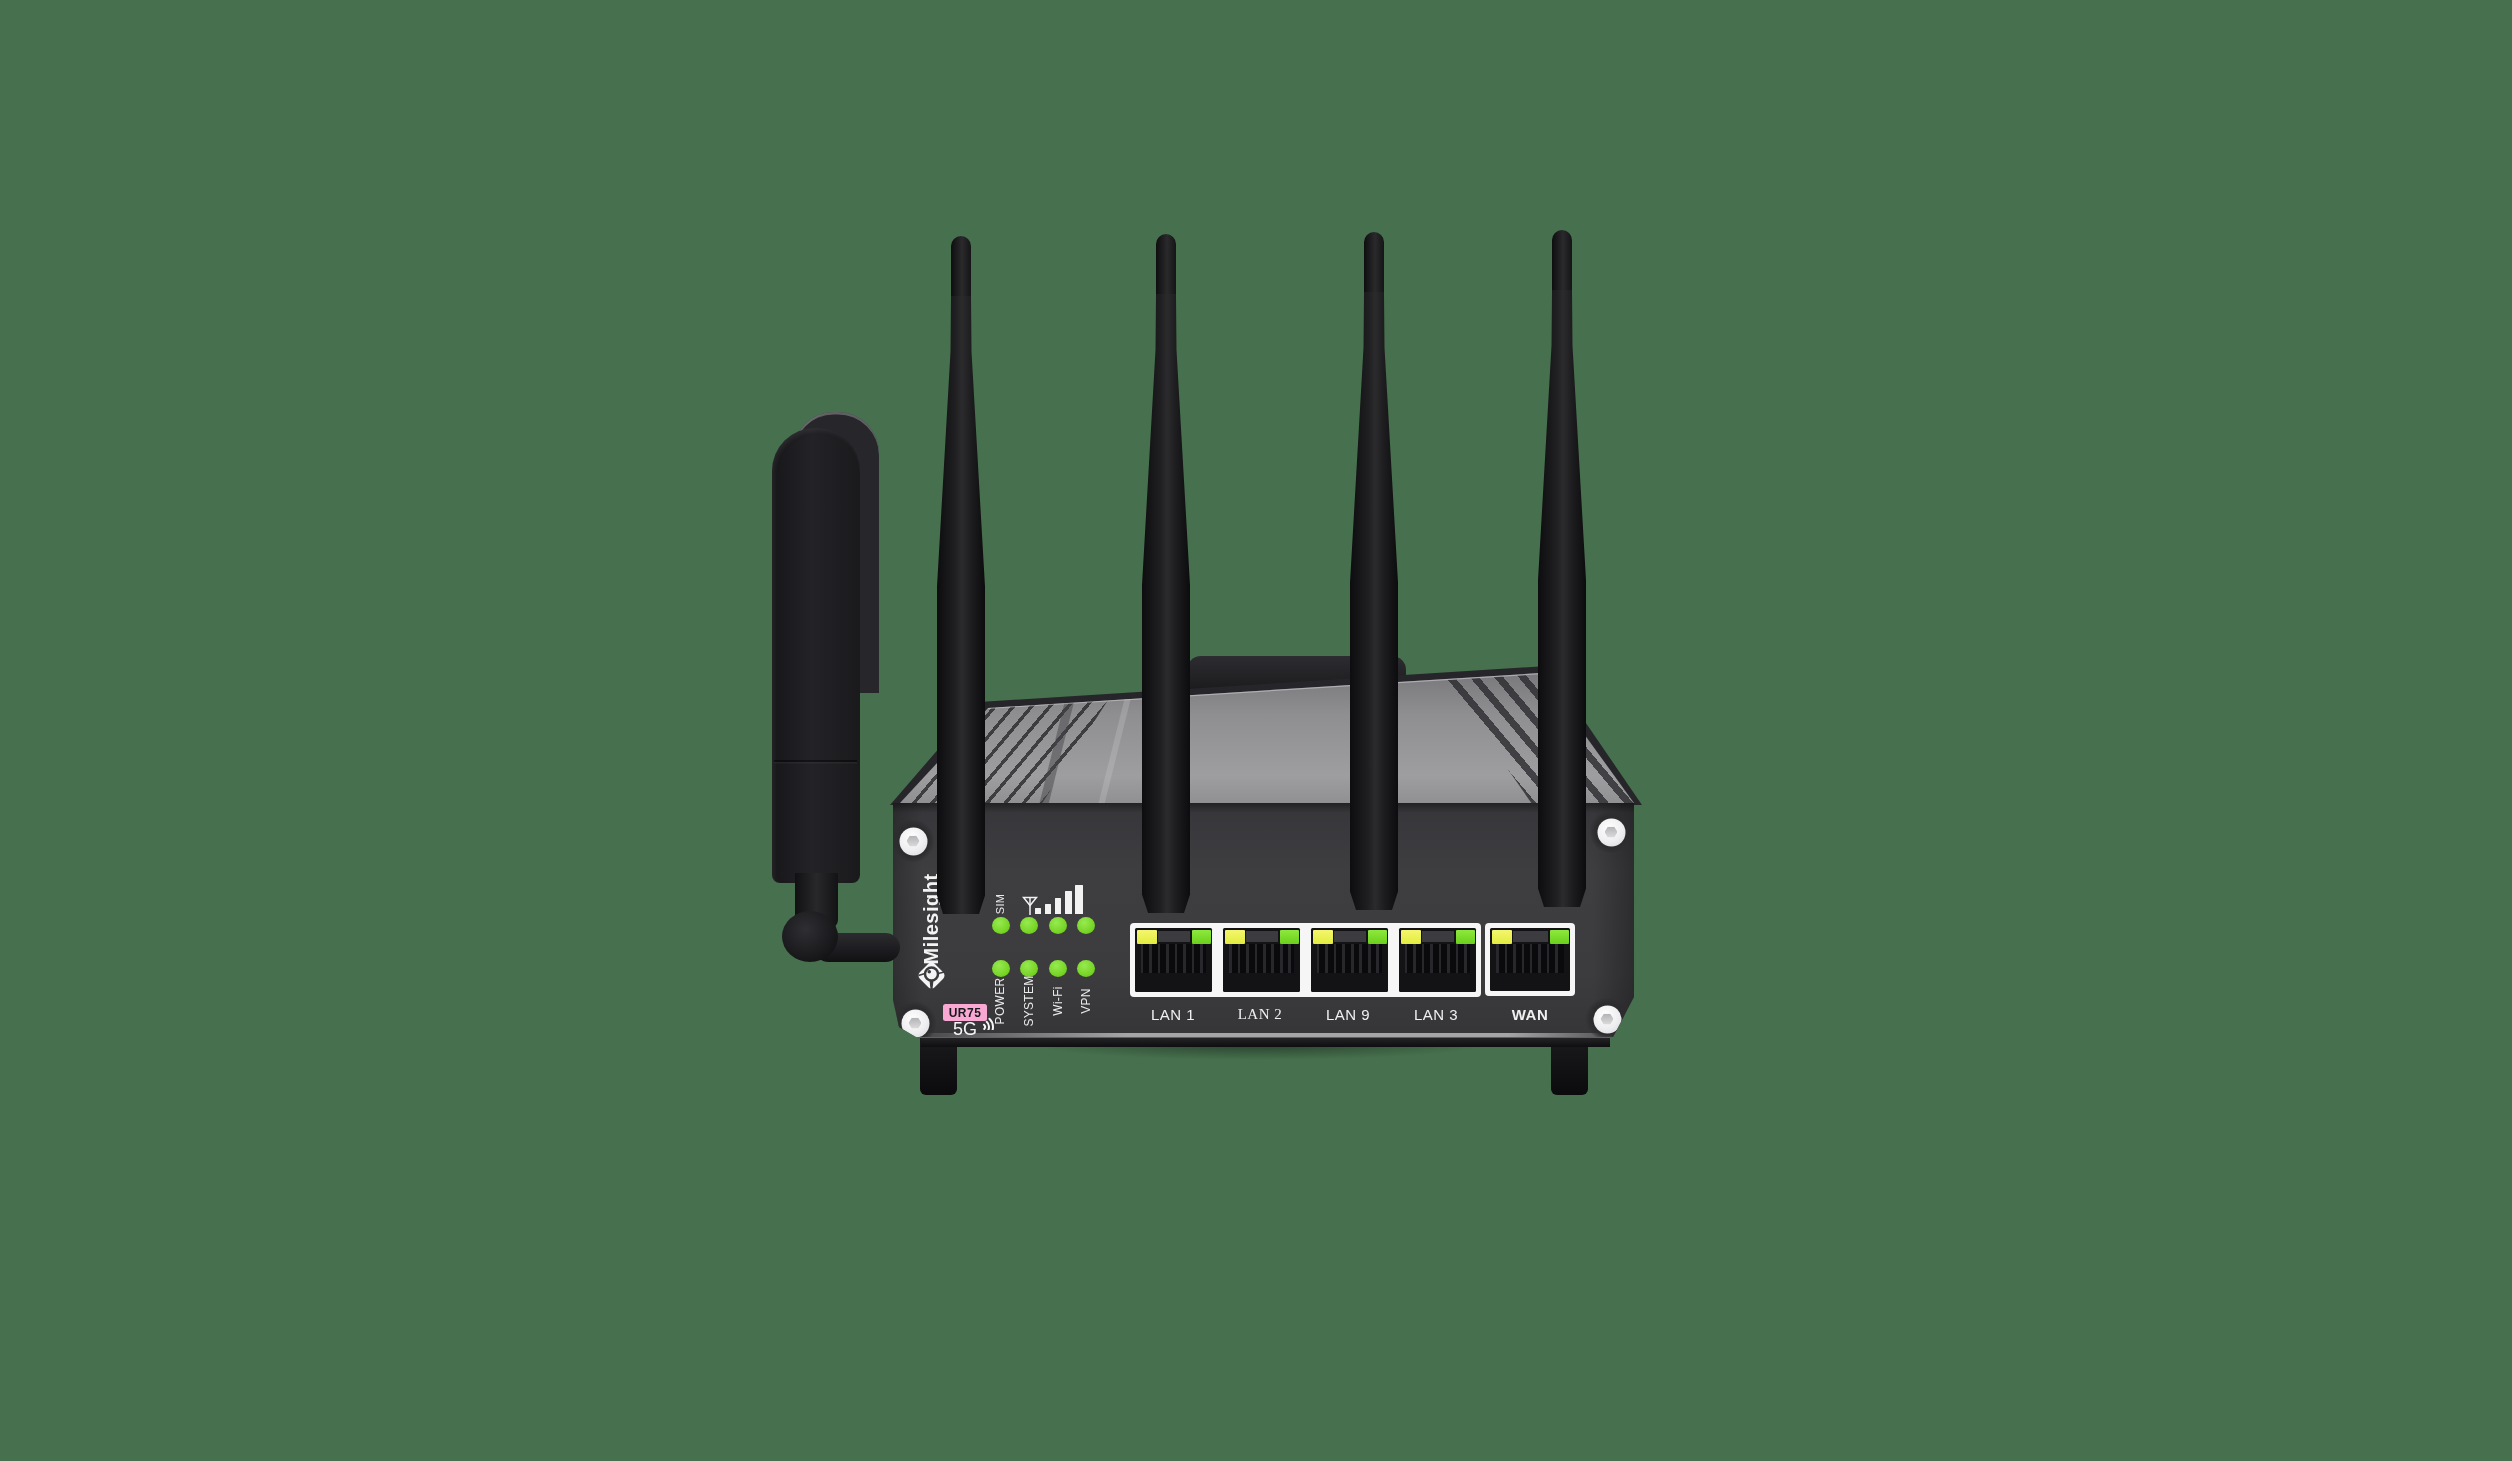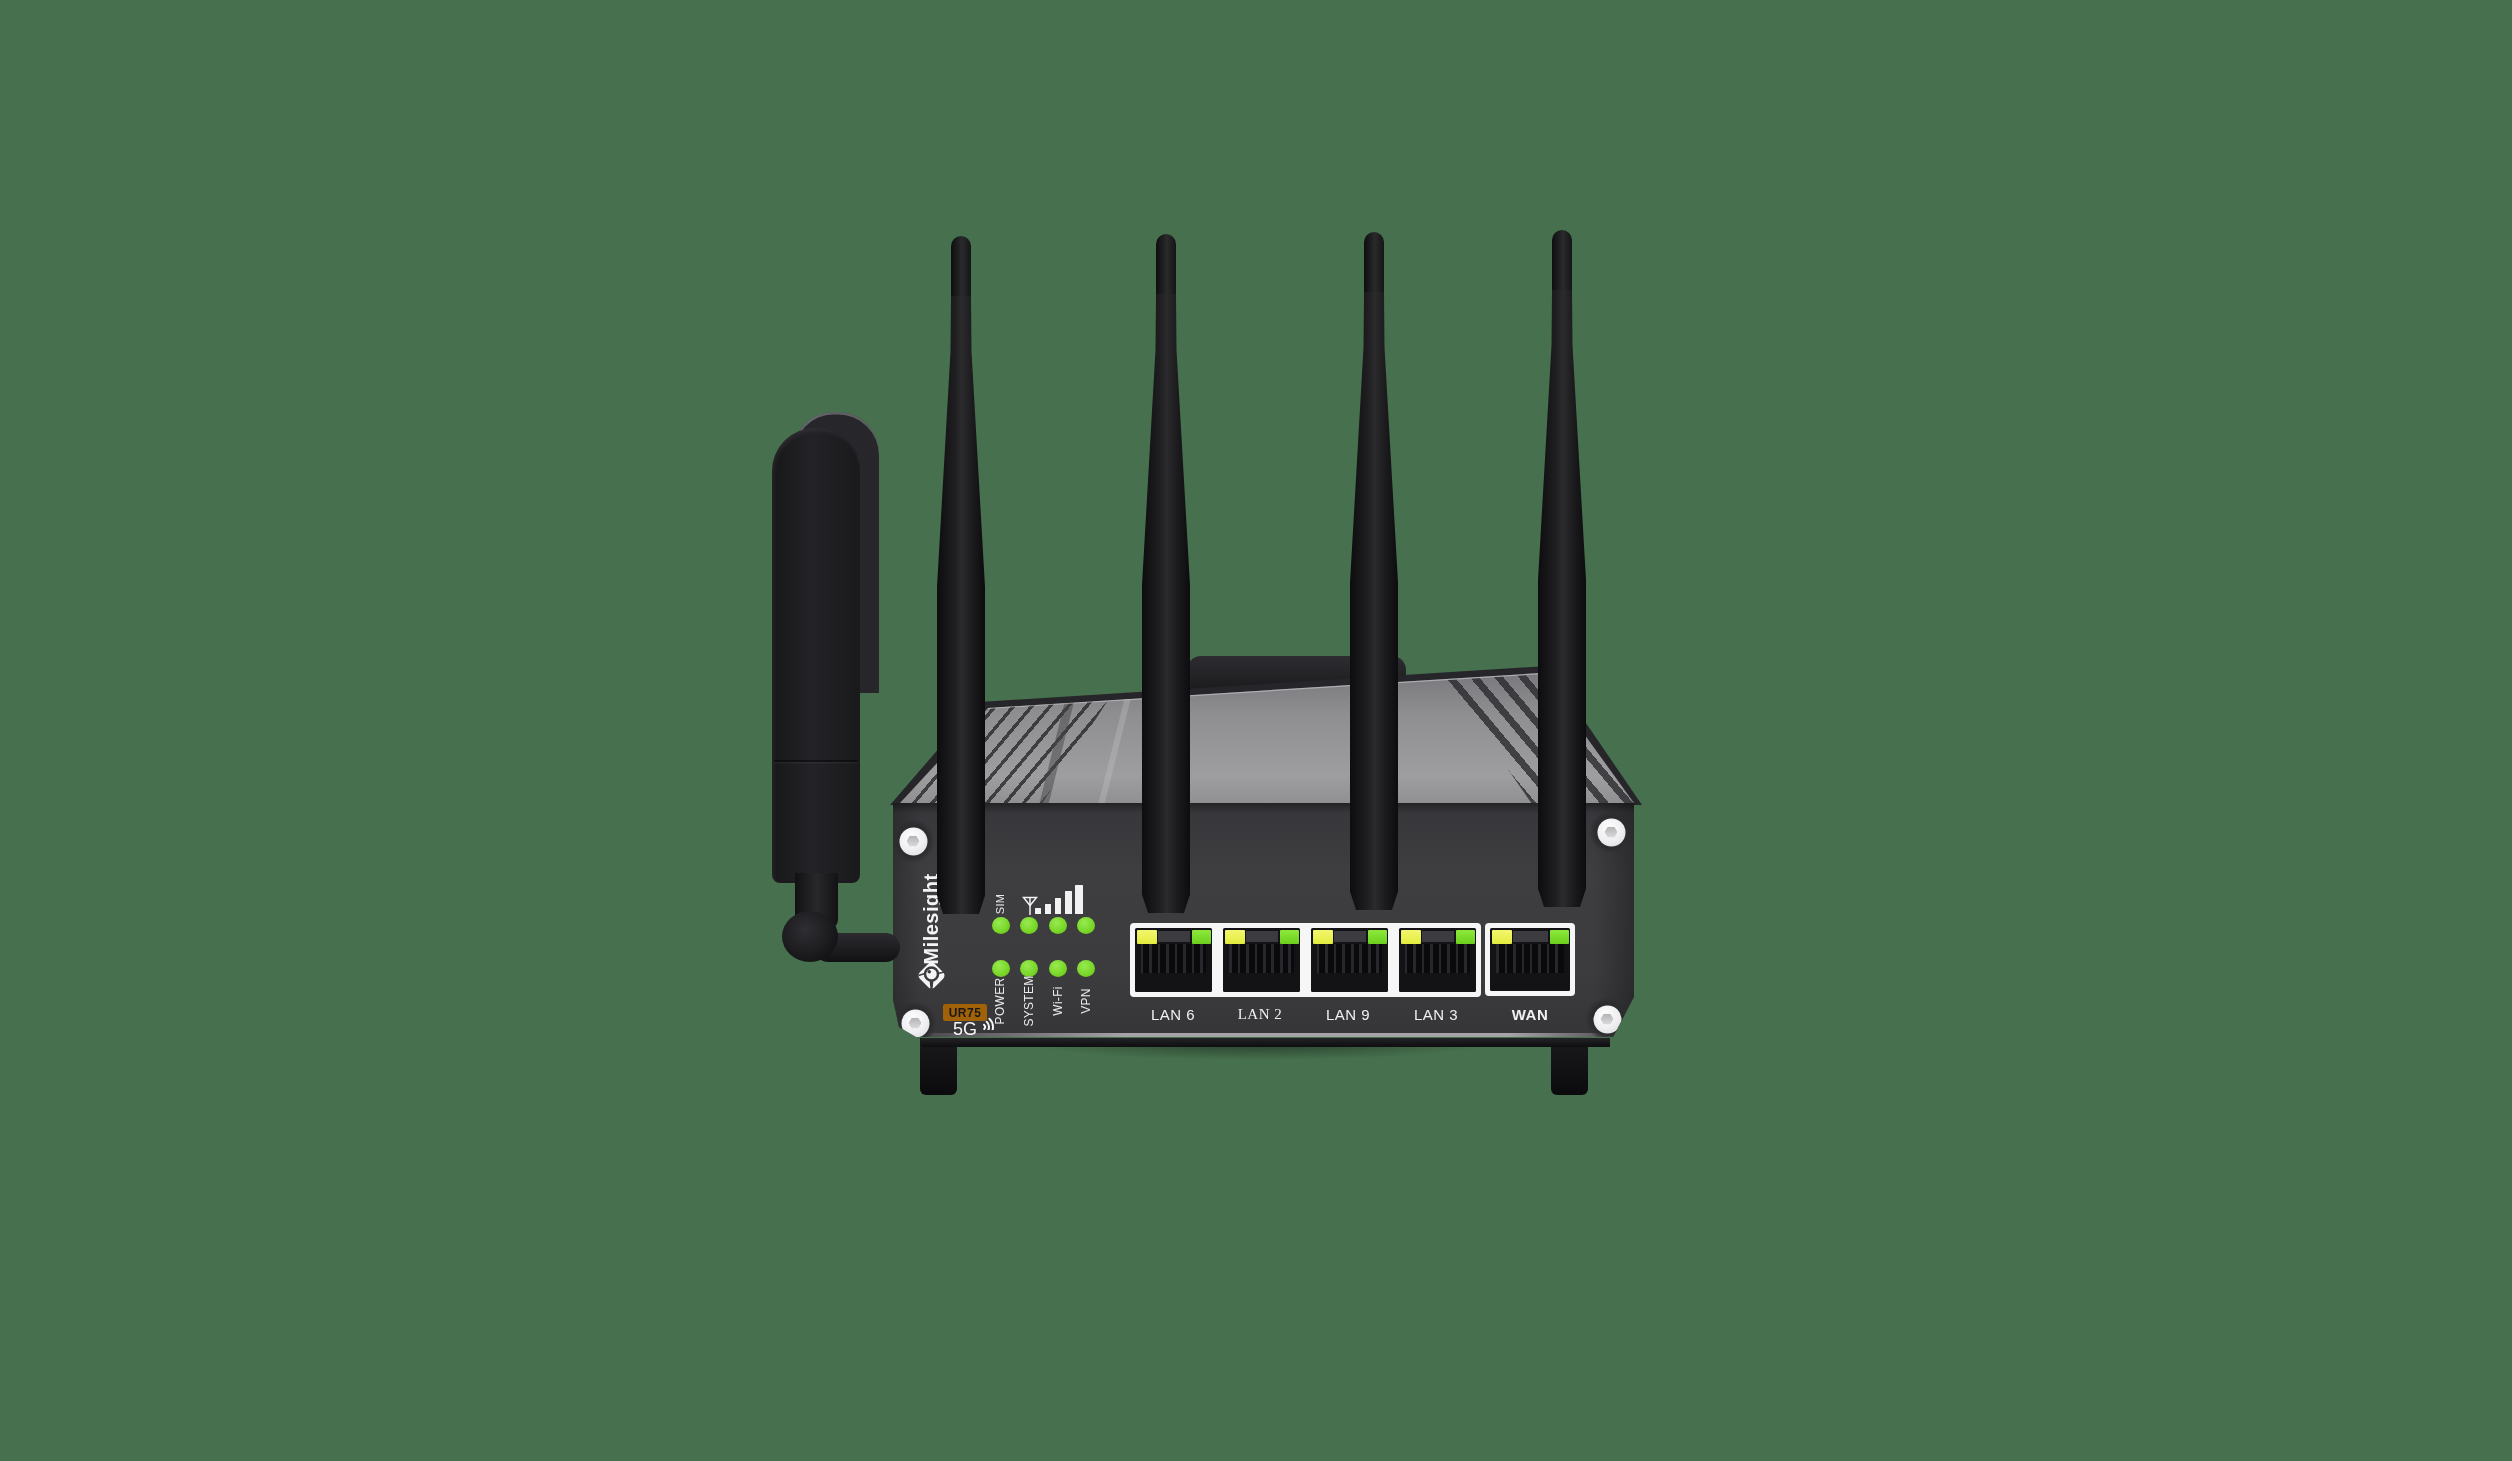--- a/index.html
+++ b/index.html
@@ -52,21 +52,21 @@
   .screw .ring{position:absolute;left:0;top:0;right:0;bottom:0;border-radius:50%;
     background:radial-gradient(circle,#2c2c2f 52%,rgba(44,44,47,0) 72%);}
   .screw .disc{position:absolute;left:7.5px;top:7.5px;width:28px;height:28px;border-radius:50%;
     background:radial-gradient(circle at 42% 36%,#ffffff,#eeeef0 55%,#d6d6da);}
   .screw .hex{position:absolute;left:15px;top:15.6px;width:13px;height:12px;
     clip-path:polygon(25% 5%,75% 5%,100% 50%,75% 95%,25% 95%,0% 50%);
     background:linear-gradient(180deg,#b2b2b6,#dededf);}
   
   .vtext{white-space:nowrap;transform:translate(-50%,-50%) rotate(-90deg);color:#ececec;}
   #brand{font-size:20px;font-weight:600;letter-spacing:0.5px;color:#f3f3f4;}
-  #model-badge{left:943px;top:1004px;width:44px;height:17px;background:#a16207;border-radius:2.5px;
+  #model-badge{left:943px;top:1004px;width:44px;height:17px;background:#f9a8d4;border-radius:2.5px;
     display:flex;align-items:center;justify-content:center;font-size:12px;font-weight:bold;
     color:#19191b;letter-spacing:0.5px;}
   #fiveg{left:953px;top:1019px;width:37px;height:22px;}
   #fiveg .t{position:absolute;left:0;top:0;font-size:18px;font-weight:normal;color:#f5f5f6;letter-spacing:0;}
   
   .led{width:18px;height:17px;border-radius:50%;
     background:radial-gradient(circle at 40% 33%,#97ea51,#77d525 62%,#5db517);}
   .led-label{font-size:12px;font-weight:500;color:#ececec;letter-spacing:0.3px;}
   #sim-label{font-size:11px;}
   .bars{left:1035px;top:885px;width:56px;height:29px;display:flex;align-items:flex-end;gap:3.5px;}
@@ -249,21 +249,21 @@
     <div class="abs port-frame" style="left:1485px;top:923px;width:90px;height:73px;">
       <div class="opening" style="left:5px;top:5px;width:80px;height:63px;">
         <div class="ly"></div>
         <div class="lg"></div>
         <div class="shelf"></div>
         <div class="pins"></div>
 
       </div>
     </div>
 
-    <div class="abs port-label" style="left:1138px;top:1006px;">LAN 6</div>
+    <div class="abs port-label" style="left:1138px;top:1006px;">LAN 1</div>
     <div class="abs port-label" style="left:1225px;top:1006px;font-family:Liberation Serif, serif;">LAN 2</div>
     <div class="abs port-label" style="left:1313px;top:1006px;">LAN 9</div>
     <div class="abs port-label" style="left:1401px;top:1006px;">LAN 3</div>
     <div class="abs port-label" style="left:1495px;top:1006px;font-weight:bold;">WAN</div>
   </div>
 
   <div class="abs whip" style="left:936px;top:236px;height:678px;">
     <div class="tip"></div>
     <div class="rod"></div>
   </div>

